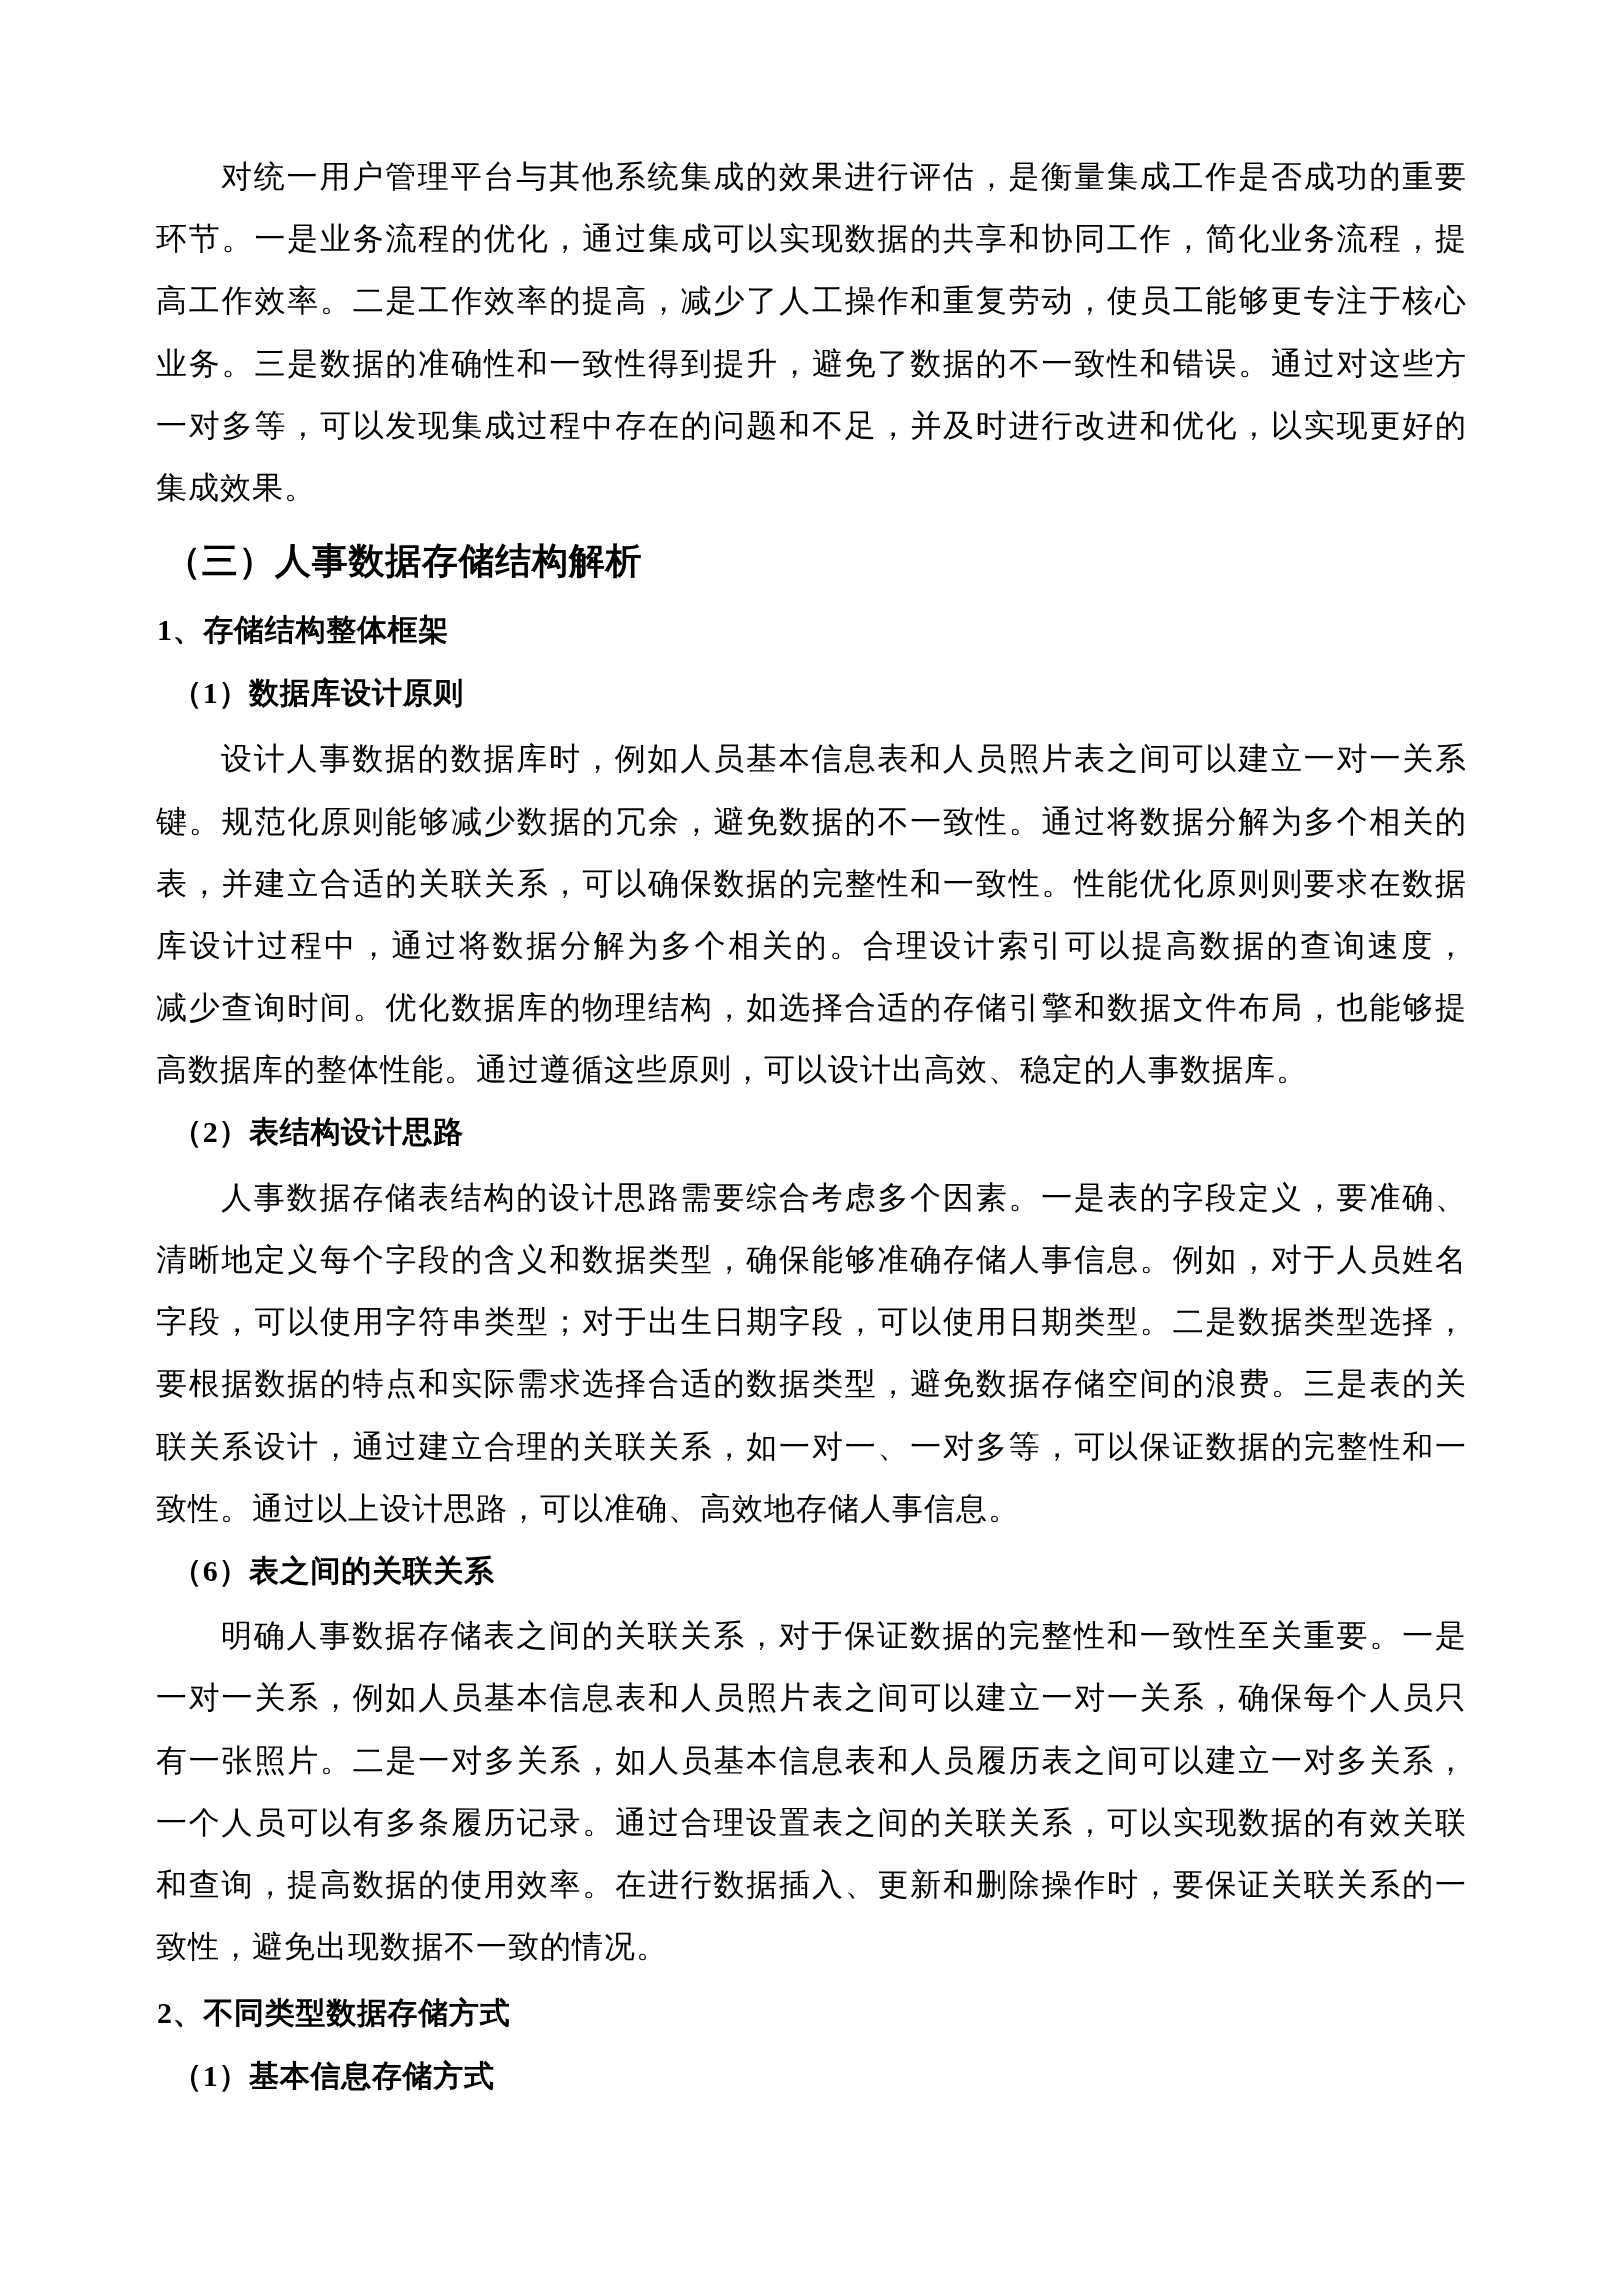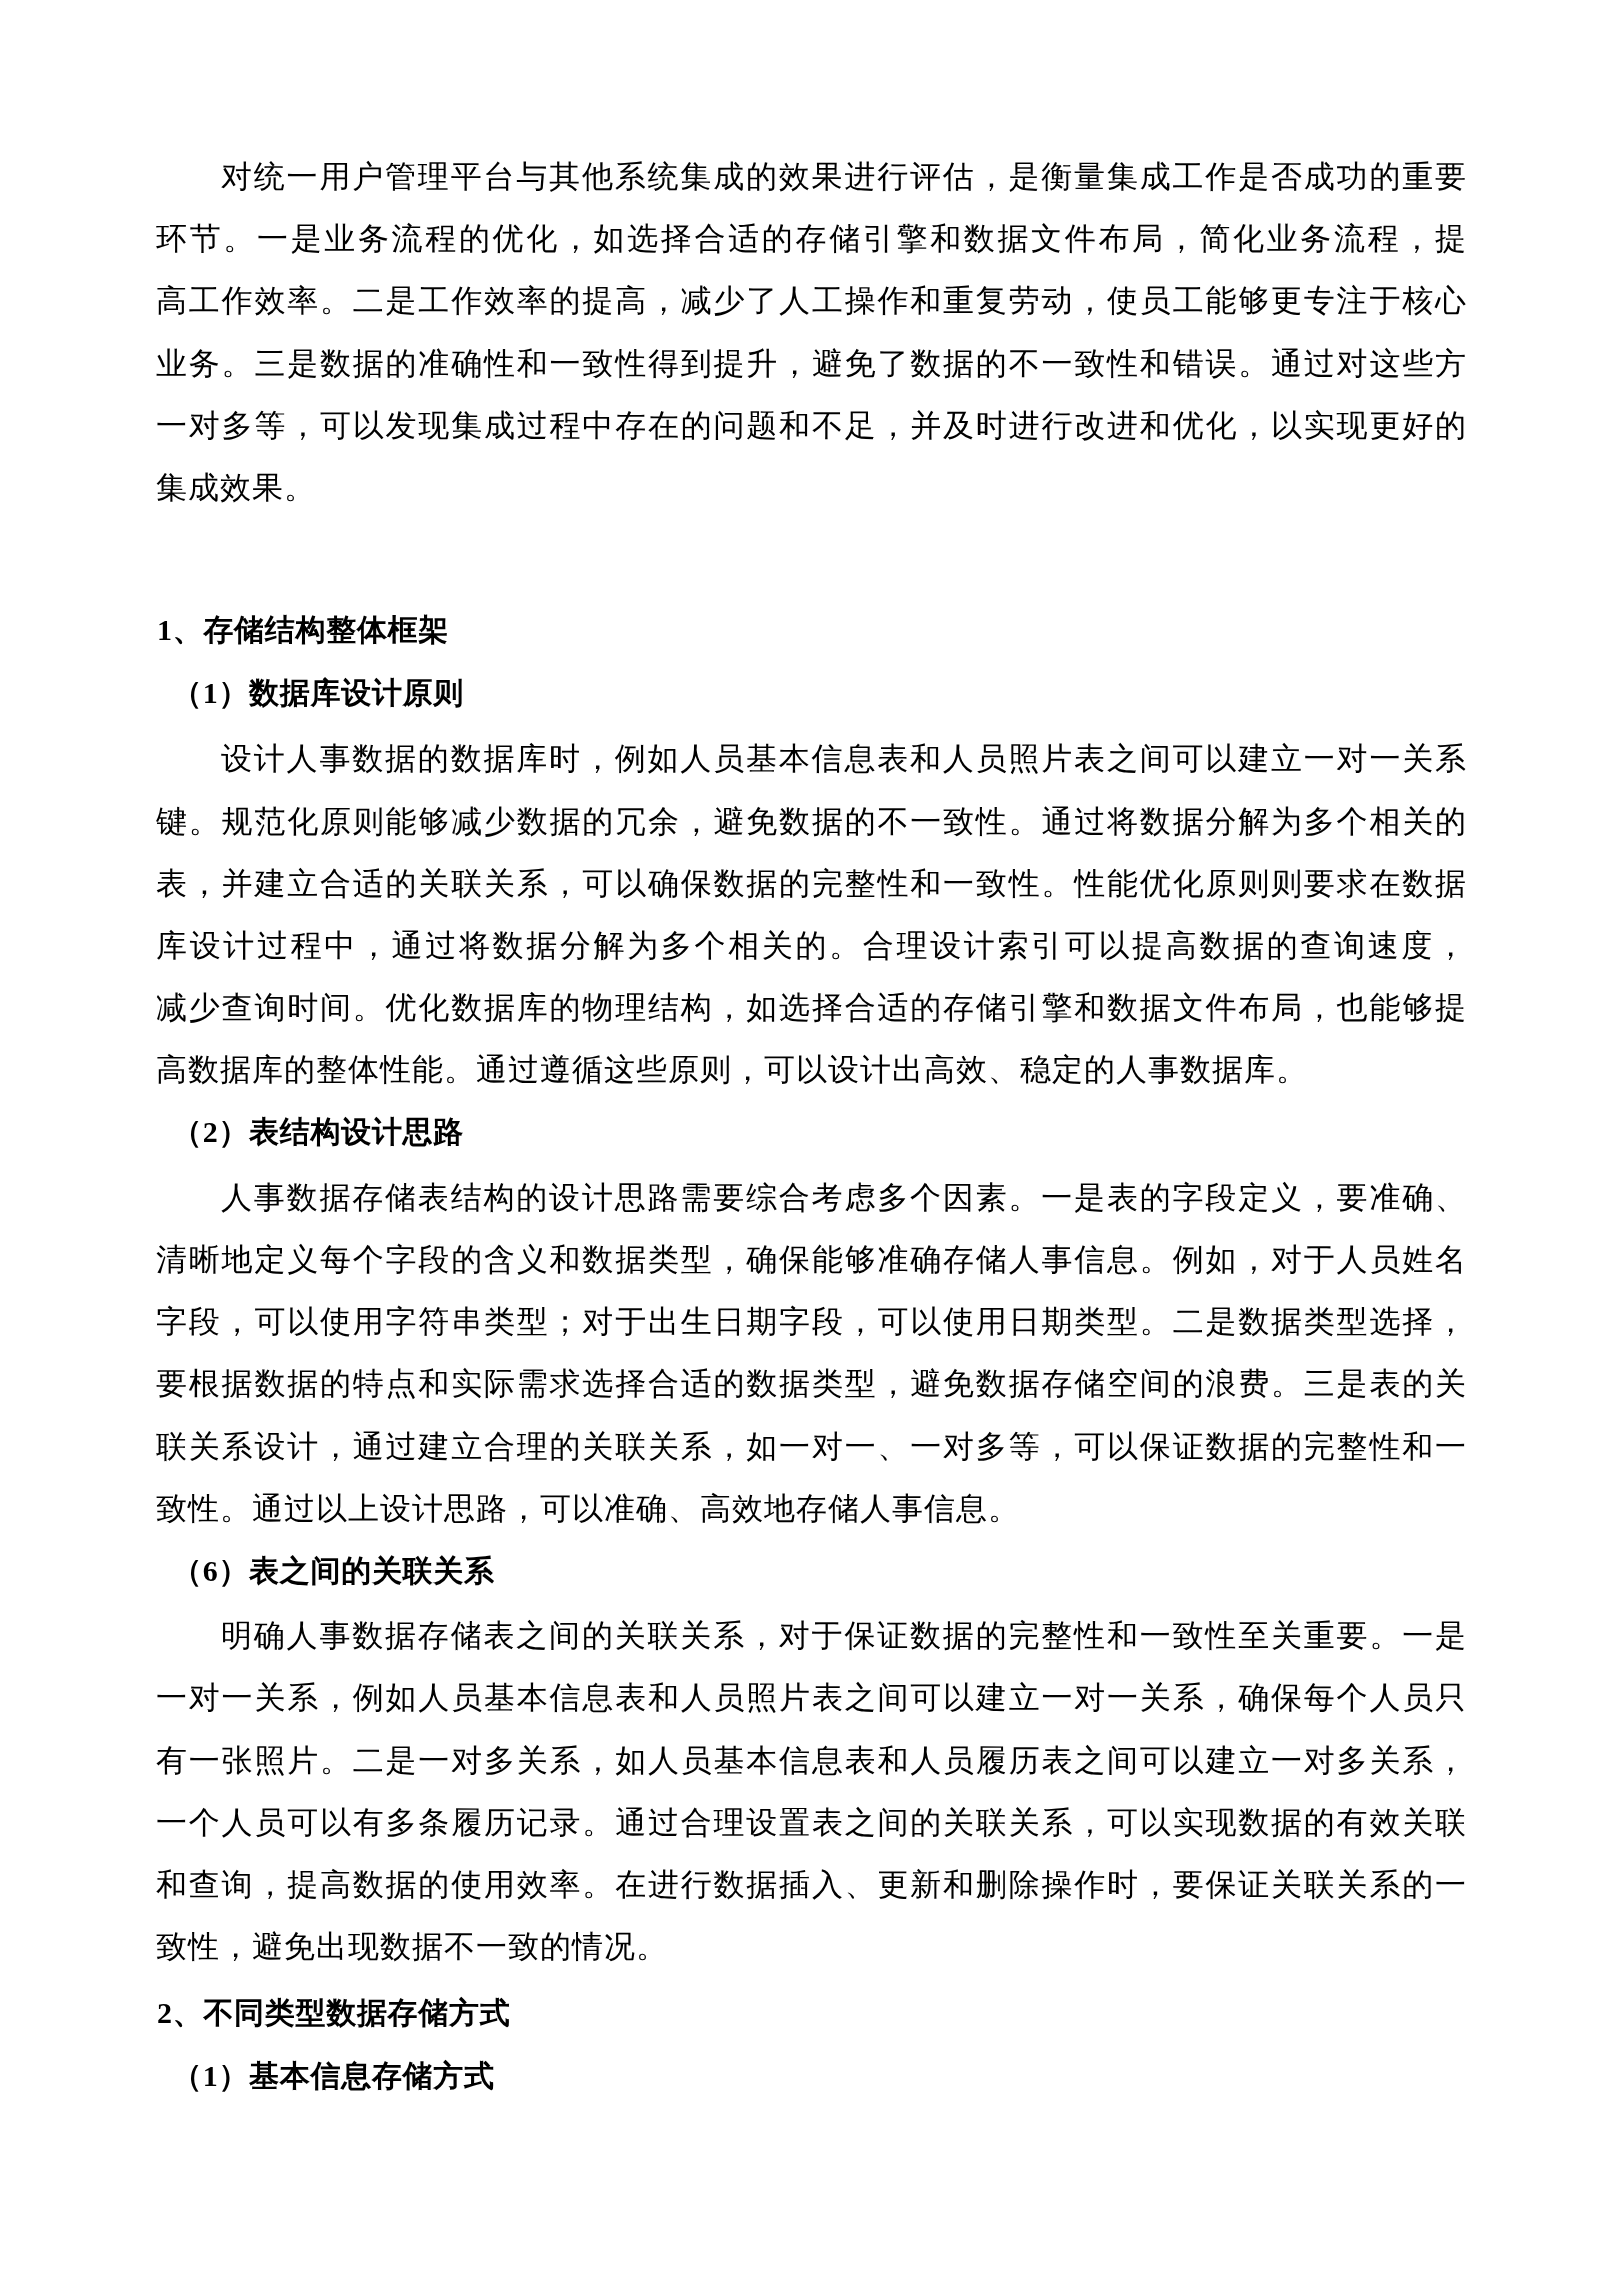--- a/index.html
+++ b/index.html
@@ -43,27 +43,28 @@
   }
   .h4 { left: 172px; }
 </style>
 </head>
 <body>
 
 <div class="page">
 
   <div>
     <div class="line indent justify" style="top:157px">对统一用户管理平台与其他系统集成的效果进行评估，是衡量集成工作是否成功的重要</div>
-    <div class="line justify" style="top:219px">环节。一是业务流程的优化，如选择合适的存储引擎和数据文件布局，简化业务流程，提</div>
+    <div class="line justify" style="top:219px">环节。一是业务流程的优化，通过集成可以实现数据的共享和协同工作，简化业务流程，提</div>
     <div class="line justify" style="top:281px">高工作效率。二是工作效率的提高，减少了人工操作和重复劳动，使员工能够更专注于核心</div>
     <div class="line justify" style="top:344px">业务。三是数据的准确性和一致性得到提升，避免了数据的不一致性和错误。通过对这些方</div>
     <div class="line justify" style="top:406px">一对多等，可以发现集成过程中存在的问题和不足，并及时进行改进和优化，以实现更好的</div>
     <div class="line" style="top:468px">集成效果。</div>
   </div>
 
+  <div class="h2" style="top:538px">（三）人事数据存储结构解析</div>
 
   <div class="h3" style="top:610px">1、存储结构整体框架</div>
 
   <div class="h3 h4" style="top:673px">（1）数据库设计原则</div>
 
   <div>
     <div class="line indent justify" style="top:739px">设计人事数据的数据库时，例如人员基本信息表和人员照片表之间可以建立一对一关系</div>
     <div class="line justify" style="top:802px">键。规范化原则能够减少数据的冗余，避免数据的不一致性。通过将数据分解为多个相关的</div>
     <div class="line justify" style="top:864px">表，并建立合适的关联关系，可以确保数据的完整性和一致性。性能优化原则则要求在数据</div>
     <div class="line justify" style="top:926px">库设计过程中，通过将数据分解为多个相关的。合理设计索引可以提高数据的查询速度，</div>

